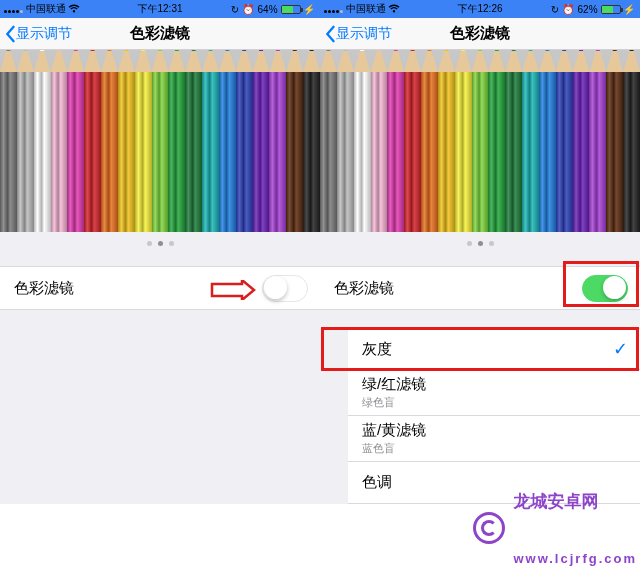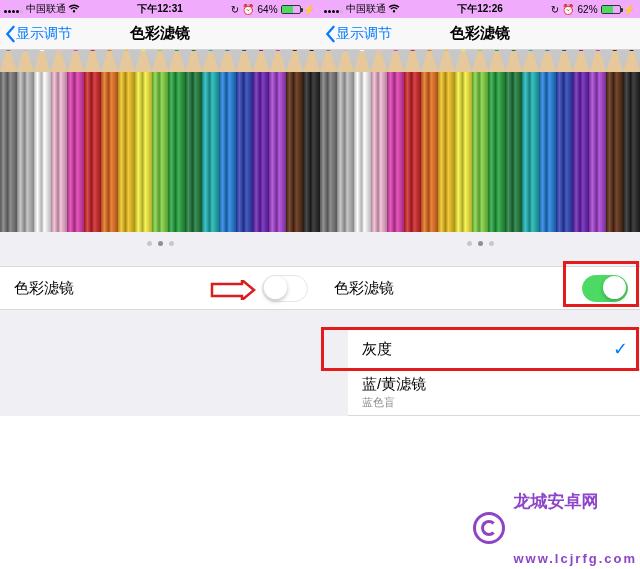--- a/index.html
+++ b/index.html
@@ -1,21 +1,21 @@
 <!DOCTYPE html>
 <html><head>
 <meta charset="utf-8">
 <style>
 * { margin:0; padding:0; box-sizing:border-box; font-family:-apple-system,"Helvetica Neue",Arial,sans-serif; }
 body { width:640px; height:569px; background:#fff; position:relative; overflow:hidden; }
 .split { display:flex; width:640px; }
 .pane { width:320px; position:relative; background:#efeff4; }
-.status-bar { height:18px; background:#f0abfc; display:flex; align-items:center; padding:0 4px; font-size:10px; color:#000; }
+.status-bar { height:18px; background:#3b82f6; display:flex; align-items:center; padding:0 4px; font-size:10px; color:#000; }
 .status-left { display:flex; align-items:center; gap:2px; flex:1; }
-.status-center { flex:0 0 auto; font-weight:700; }
+.status-center { flex:0 0 auto; font-weight:400; }
 .status-right { display:flex; align-items:center; gap:3px; justify-content:flex-end; flex:1; }
 .dots span { width:3px; height:3px; background:#000; border-radius:50%; display:inline-block; margin-right:1px; }
 .dots span.dim { background:#bbb; }
 .battery { width:20px; height:9px; border:1px solid #333; border-radius:2px; position:relative; display:inline-block; }
 .battery::after { content:""; position:absolute; right:-3px; top:2px; width:2px; height:4px; background:#333; border-radius:0 1px 1px 0; }
 .battery i { display:block; height:100%; background:#4cd964; }
 .nav { height:32px; background:#f8f8f8; border-bottom:1px solid #d1d1d5; display:flex; align-items:center; position:relative; }
 .back { color:#007aff; font-size:14px; display:flex; align-items:center; padding-left:4px; cursor:pointer; }
 .back svg { width:12px; height:18px; }
 .nav-title { position:absolute; left:50%; transform:translateX(-50%); font-size:15px; font-weight:600; }
@@ -305,22 +305,33 @@
 
     <div class="list" id="options-list">
         <div class="cell">
           <div class="two-line">
             <span>灰度</span>
           </div>
           <span class="check">✓</span>
         </div>
         <div class="cell">
           <div class="two-line">
+            <span>绿/红滤镜</span>
+            <span class="sub">绿色盲</span>
+          </div>
+        </div>
+        <div class="cell">
+          <div class="two-line">
             <span>蓝/黄滤镜</span>
             <span class="sub">蓝色盲</span>
+          </div>
+        </div>
+        <div class="cell">
+          <div class="two-line">
+            <span>色调</span>
           </div>
         </div>
       </div>
     <div class="redbox" style="left:1px; top:327px; width:318px; height:44px;"></div>
   </div>
 </div>
 
 <div class="watermark">
   <span class="logo"></span>
   <div>

